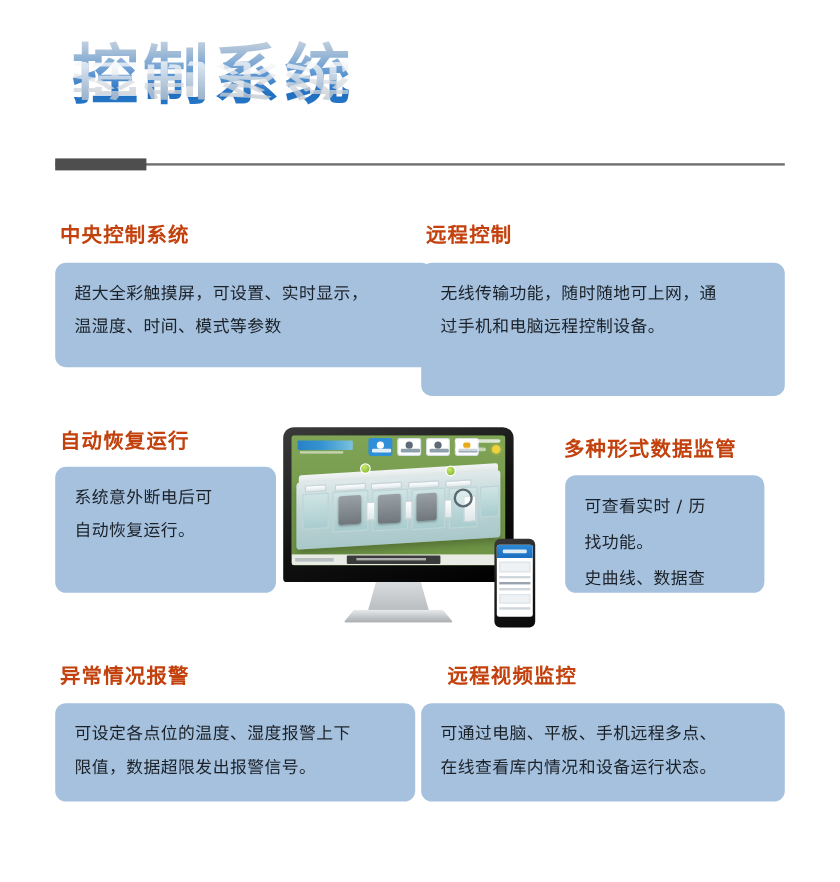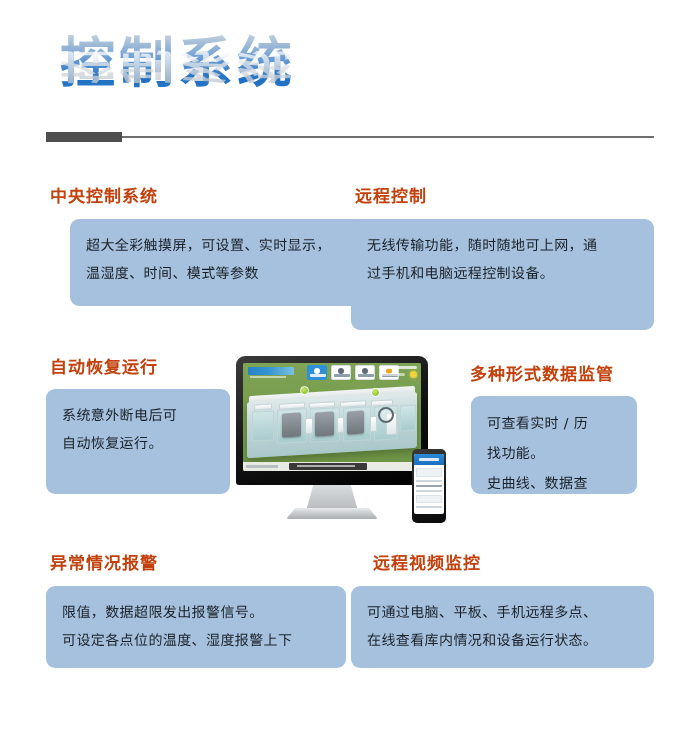--- a/index.html
+++ b/index.html
@@ -117,21 +117,21 @@
     line-height: 28px;
     letter-spacing: 0.4px;
     padding: 12px 16px;
     font-family: "DejaVu Sans", "Liberation Sans", sans-serif;
   }
 
   .info-card p { margin: 0; }
 
   
   #head-central   { left: 50px;  top: 182px; }
-  #card-central   { left: 46px;  top: 219px; width: 314px; height: 87px; margin-left: 24px; }
+  #card-central   { left: 46px;  top: 219px; width: 314px; height: 87px; }
 
   #head-remote    { left: 355px; top: 182px; }
   #card-remote    { left: 351px; top: 219px; width: 303px; height: 111px; }
 
   
   #head-power     { left: 50px;  top: 353px; }
   #card-power     { left: 46px;  top: 389px; width: 184px; height: 105px; }
 
   #head-data      { left: 470px; top: 360px; }
   #card-data      { left: 471px; top: 396px; width: 166px; height: 98px;
@@ -451,22 +451,22 @@
 
   <div class="section-head" id="head-data">多种形式数据监管</div>
   <div class="info-card" id="card-data">
     <p>可查看实时 / 历</p>
     <p>找功能。</p>
     <p>史曲线、数据查</p>
   </div>
 
   <div class="section-head" id="head-alarm">异常情况报警</div>
   <div class="info-card" id="card-alarm">
+    <p>可设定各点位的温度、湿度报警上下</p>
     <p>限值，数据超限发出报警信号。</p>
-    <p>可设定各点位的温度、湿度报警上下</p>
   </div>
 
   <div class="section-head" id="head-video">远程视频监控</div>
   <div class="info-card" id="card-video">
     <p>可通过电脑、平板、手机远程多点、</p>
     <p>在线查看库内情况和设备运行状态。</p>
   </div>
 
   <div class="device-art">
 

